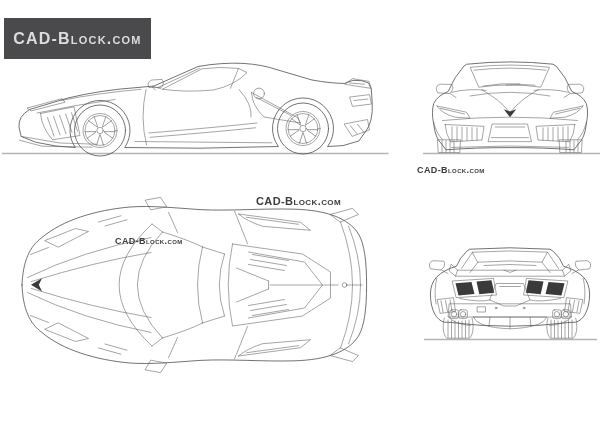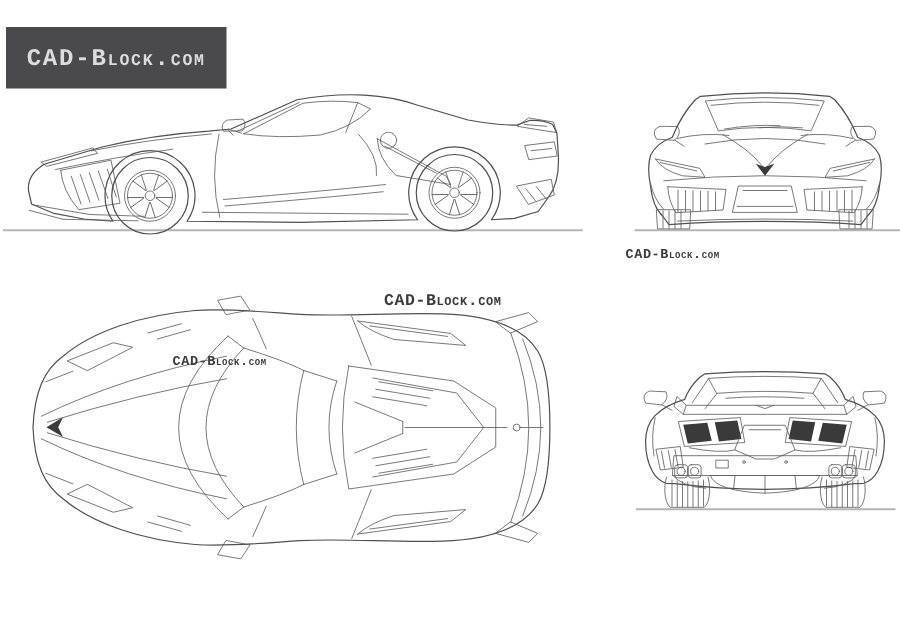--- a/index.html
+++ b/index.html
@@ -1,19 +1,19 @@
 <!DOCTYPE html>
 <html style="--background: #ffffff; --line: #4f4f4f; --line-minor: #5c5c5c; --ground: #b5b5b5; --dark-fill: #3a3a3a; --logo-bg: #4a494b; --logo-fg: #dcdcdc; --watermark: #3c3c3c;"><head>
 <meta charset="utf-8">
 <style>
   html,body{margin:0;padding:0;background:#fff;}
   .canvas{
     position:relative;width:600px;height:423px;overflow:hidden;
     background:var(--background,#ffffff);
-    font-family:Liberation Mono, monospace;
+    font-family:Liberation Sans, sans-serif;
   }
   svg.art{position:absolute;left:0;top:0;}
   .ln{fill:none;stroke:var(--line,#4f4f4f);stroke-width:.8;stroke-linecap:round;stroke-linejoin:round;}
   .ln2{fill:none;stroke:var(--line-minor,#5c5c5c);stroke-width:.55;stroke-linecap:round;stroke-linejoin:round;}
   .dk{fill:var(--dark-fill,#3a3a3a);stroke:none;}
   .gnd{stroke:var(--ground,#b5b5b5);stroke-width:1.4;}
   .logo{
     position:absolute;left:4px;top:18px;width:147px;height:41px;
     background:var(--logo-bg,#4a494b);color:var(--logo-fg,#dcdcdc);
     display:flex;align-items:center;justify-content:center;

